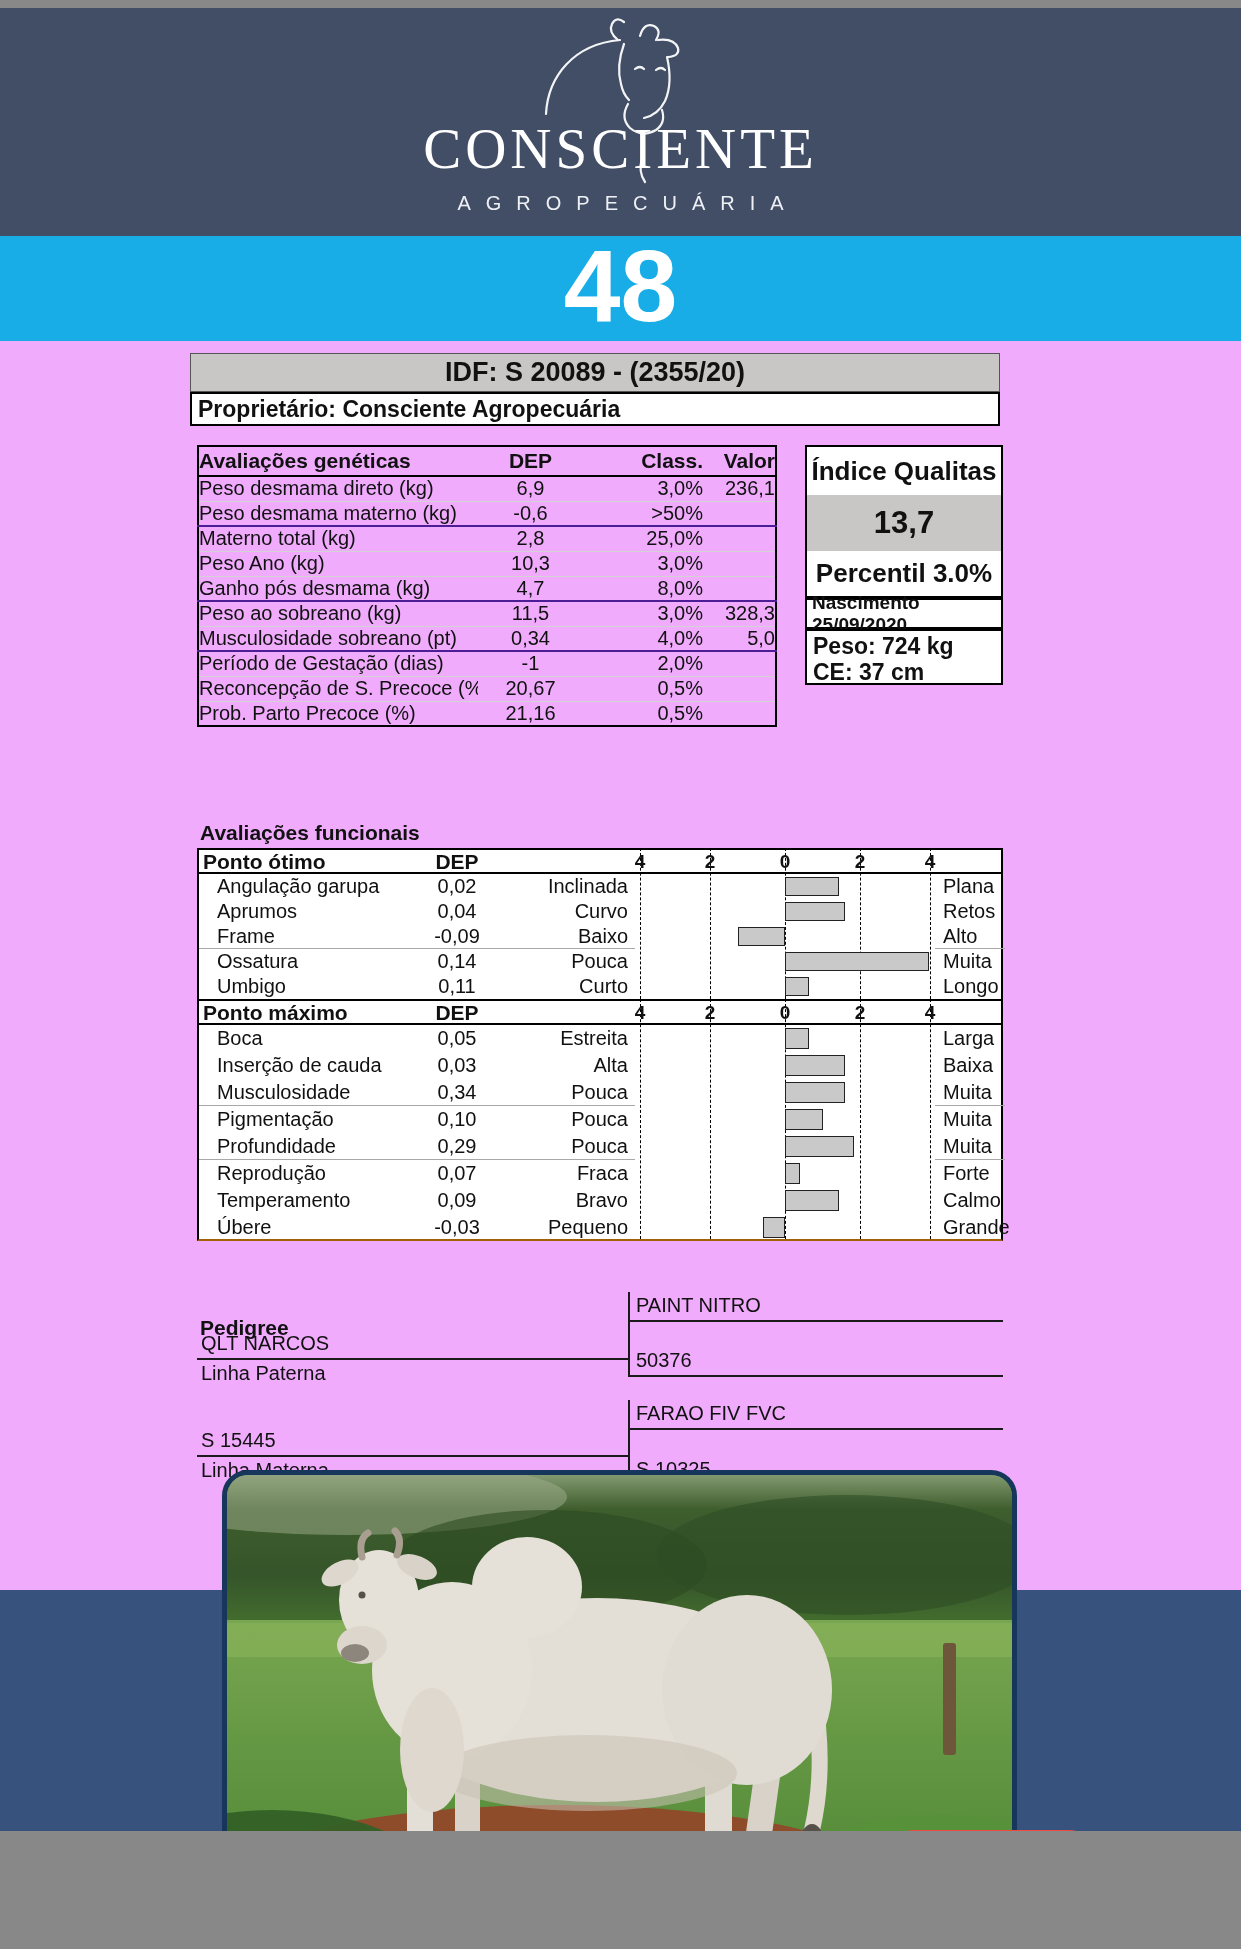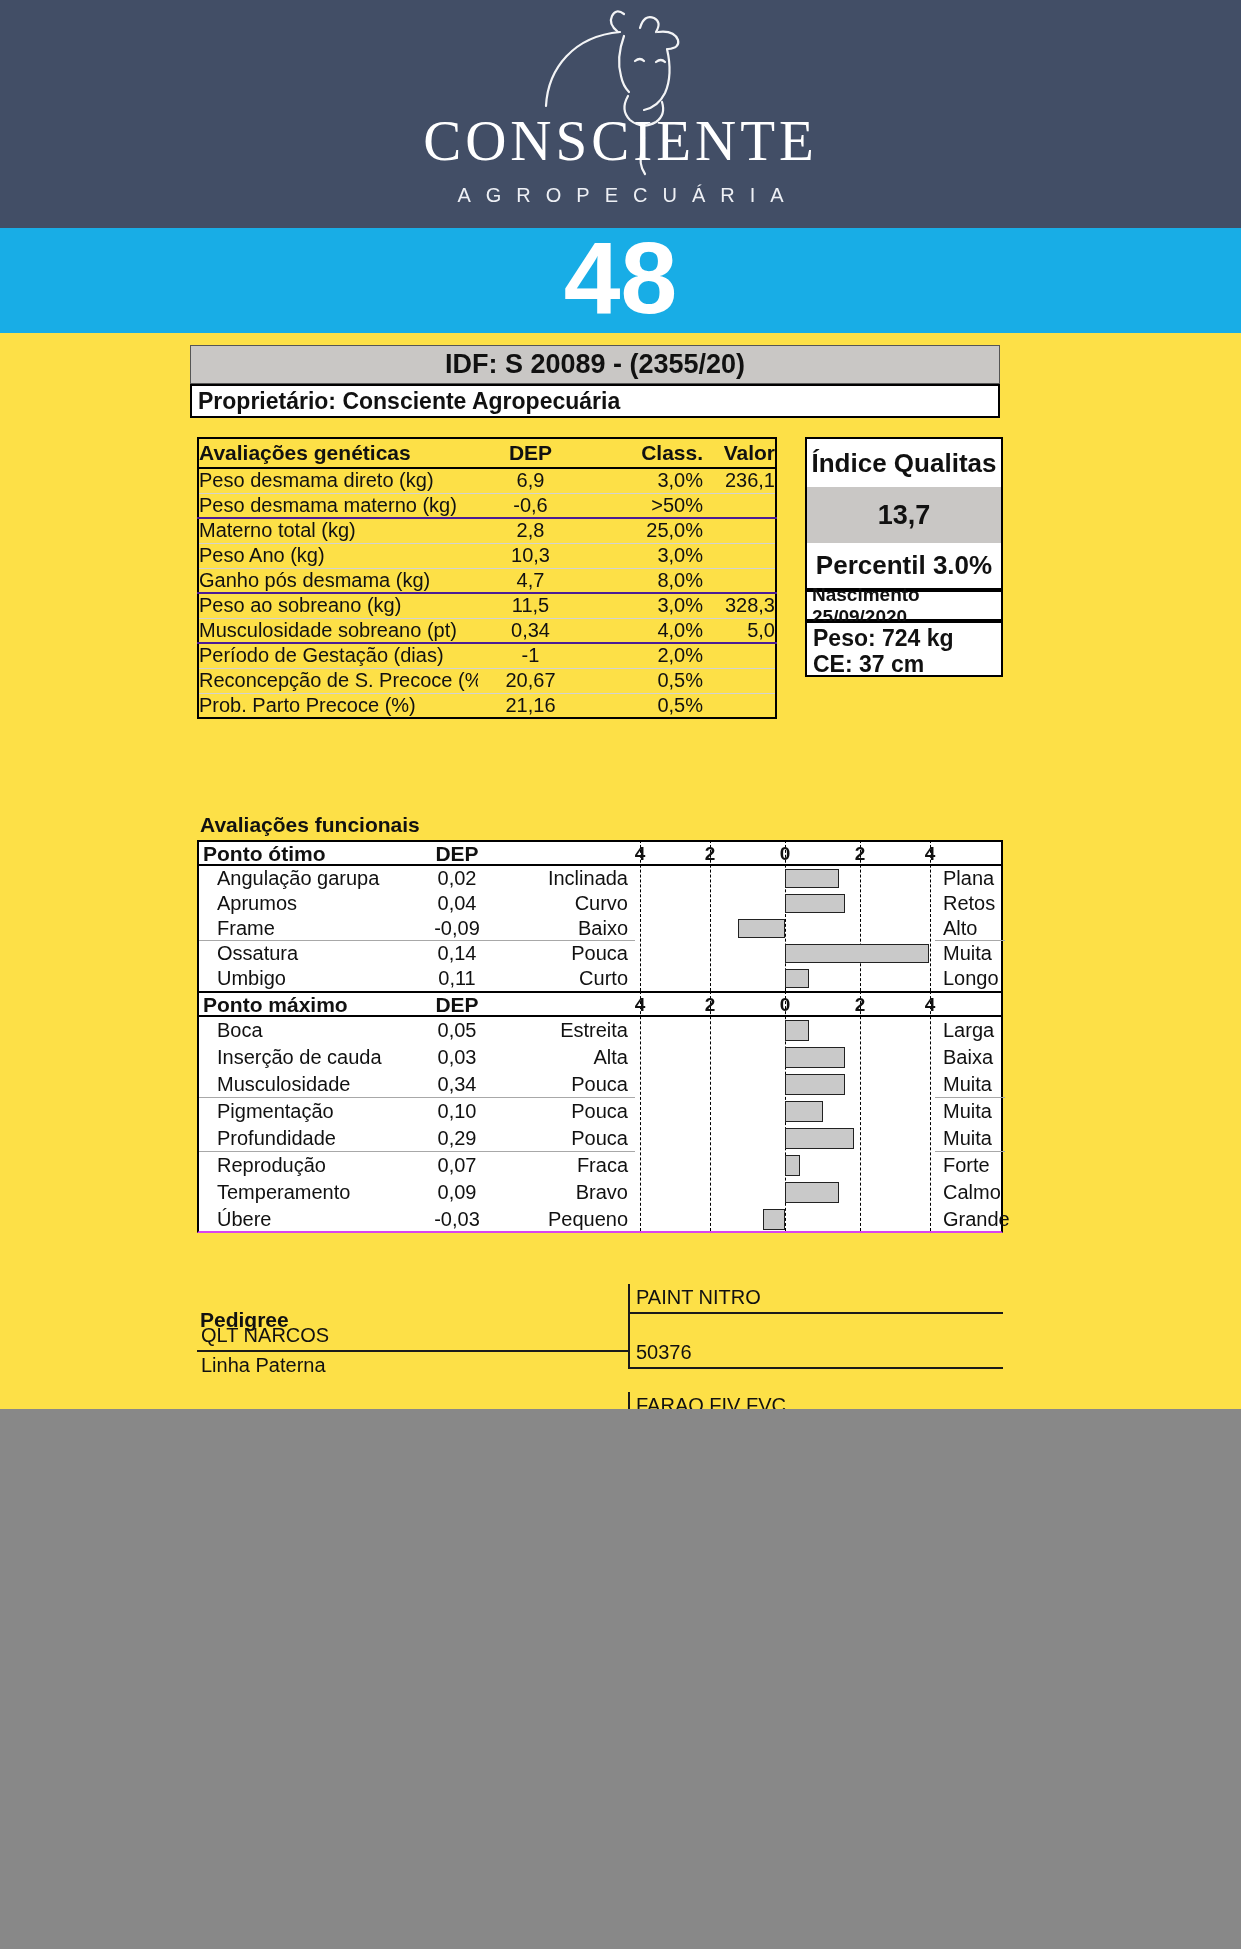--- a/index.html
+++ b/index.html
@@ -1,21 +1,21 @@
 <!DOCTYPE html>
 <html style="--header-bg: #424e66; --lot-band: #18ade6; --footer-bg: #37527d; --box-gray: #c9c7c5; --bar-fill: #c9c9c9; --youtube-red: #e8433b;"><head>
 <meta charset="utf-8">
 <style>
   :root{
     --header-bg:#424e66; --lot-band:#18ade6; --footer-bg:#37527d;
     --box-gray:#c9c7c5; --bar-fill:#c9c9c9; --youtube-red:#e8433b;
   }
   *{box-sizing:border-box;margin:0;padding:0}
   body{background:#888;font-family:"Liberation Sans",sans-serif}
-  .page{position:relative;width:1241px;height:1409px;background:#fde047;overflow:hidden;margin:0 auto;color:#111}
+  .page{position:relative;width:1241px;height:1823px;background:#f0abfc;overflow:hidden;margin:8px auto;color:#111}
   .abs{position:absolute}
 
   
   .brand-header{position:absolute;left:0;top:0;width:100%;height:228px;background:var(--header-bg)}
   .logo-svg{position:absolute;left:540px;top:6px;width:160px;height:170px}
   .brand-name{position:absolute;left:0;top:108px;width:100%;text-align:center;color:#fff;
     font-family:"Liberation Serif",serif;font-size:57px;font-weight:400;letter-spacing:4px}
   .brand-sub{position:absolute;left:0;top:184px;width:100%;text-align:center;color:#eef0f5;
     font-size:20px;letter-spacing:15px;padding-left:15px}
   .lot-band{position:absolute;left:0;top:228px;width:100%;height:105px;background:var(--lot-band);
@@ -36,32 +36,32 @@
   .gt-dep{width:105px;text-align:center}
   .gt-class{width:120px;text-align:right}
   .gt-valor{width:73px;text-align:right;padding-right:3px}
   .genetic-table tbody tr td{border-bottom:1px solid #d2d2d2}
   .genetic-table tbody tr.group-end td{border-bottom:2px solid #4c1d95}
   .genetic-table tbody tr:last-child td{border-bottom:none}
 
   
   .q-main{left:805px;top:437px;width:198px;height:153px;border:2px solid #000;background:#fff}
   .q-title{height:48px;display:flex;align-items:center;justify-content:center;font-size:26px;font-weight:bold}
-  .q-value{height:56px;background:var(--box-gray);display:flex;align-items:center;justify-content:center;font-size:27px;font-weight:bold}
+  .q-value{height:56px;background:var(--box-gray);display:flex;align-items:center;justify-content:center;font-size:31px;font-weight:bold}
   .q-perc{height:45px;display:flex;align-items:center;justify-content:center;font-size:26px;font-weight:bold}
   .q-birth{left:805px;top:590px;width:198px;height:31px;border:2px solid #000;display:flex;align-items:center;
     font-size:19px;font-weight:bold;padding-left:5px;background:#fff}
   .q-body{left:805px;top:621px;width:198px;height:56px;border:2px solid #000;font-size:23px;font-weight:bold;
     padding:2px 0 0 6px;line-height:26px;background:#fff}
 
   
   .func-title{left:200px;top:813px;font-size:21px;font-weight:bold}
   .func-section{left:197px;width:806px;border-left:2px solid #000;border-right:2px solid #000;background:#fff}
   .func-sec-0{top:840px;height:151px}
-  .func-sec-1{top:991px;height:242px;border-bottom:2px solid #d946ef}
+  .func-sec-1{top:991px;height:242px;border-bottom:2px solid #a16207}
   .func-header{position:relative;height:26px;border-top:2px solid #000;border-bottom:2px solid #000;font-weight:bold;z-index:3}
   .fh-name{position:absolute;left:4px;top:0;font-size:21px;line-height:23px}
   .fh-dep{position:absolute;left:193px;width:130px;text-align:center;font-size:21px;line-height:23px}
   .fh-chart{position:absolute;left:436px;top:0;width:300px;height:100%}
   .fh-chart span{position:absolute;top:0;width:24px;text-align:center;font-size:19px;line-height:23px}
   .func-row{position:relative;z-index:2}
   .func-sec-0 .func-row{height:25px}
   .func-sec-1 .func-row{height:27px}
   .func-row>div{position:absolute;top:0;height:100%;font-size:20px;display:flex;align-items:center;white-space:nowrap}
   .fc-name{left:0;width:193px;padding-left:18px}

